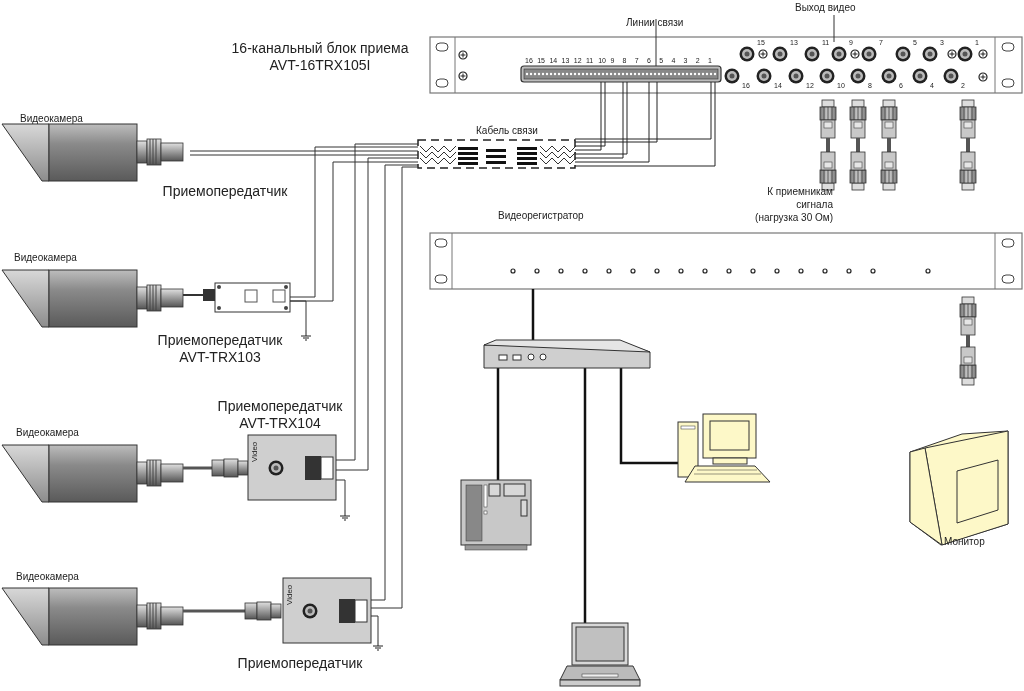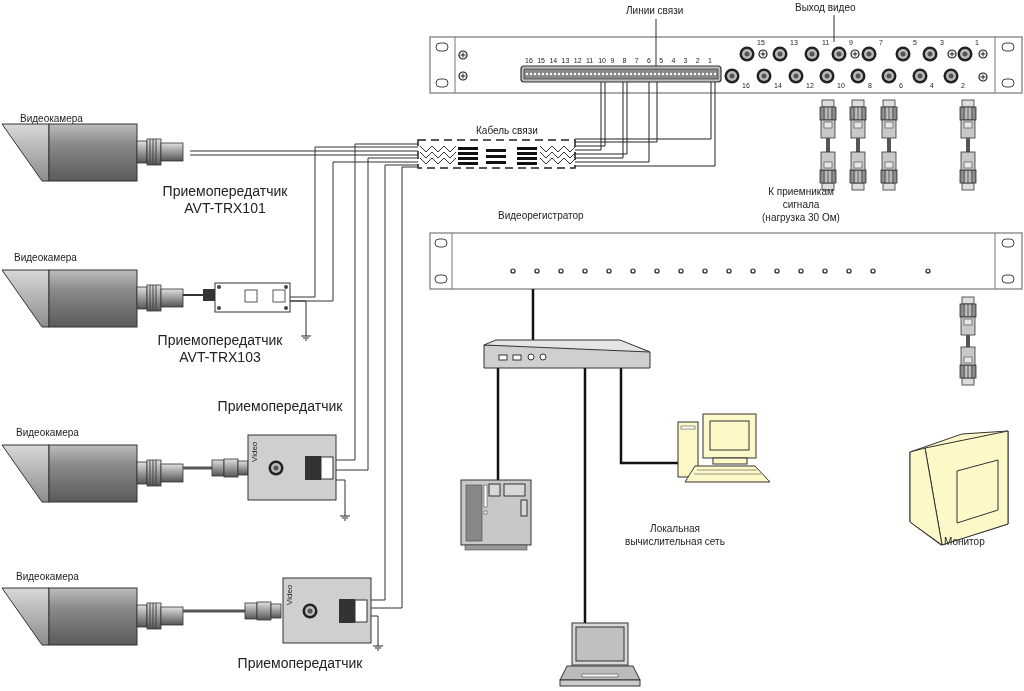--- a/index.html
+++ b/index.html
@@ -372,21 +372,25 @@
   </g>
 
   <g>
     <polygon points="910,452 962,434 1008,431 1008,524 941,545 910,522" fill="#fdf8c8" stroke="#333"></polygon>
     <polygon points="925,448 1008,431 1008,524 942,545" fill="#fdf8c8" stroke="#333"></polygon>
     <polygon points="910,452 925,448 942,545 910,522" fill="#fdf8c8" stroke="#333"></polygon>
     <polygon points="957,471 998,460 998,510 957,523" fill="#fdf8c8" stroke="#333"></polygon>
   </g>
 </svg>
 
-<div class="lbl sm" style="left:626px;top:5px;">Линии связи</div>
+<div class="lbl lg" style="left:215px;top:40px;width:210px;">
+  <div>16-канальный блок приема</div>
+  <div>AVT-16TRX105I</div>
+</div>
+<div class="lbl sm" style="left:626px;top:17px;">Линии связи</div>
 <div class="lbl sm" style="left:795px;top:2px;">Выход видео</div>
 
 <div id="termNums">
       <div class="lbl" style="font-size: 7px; left: 525px; top: 57px;">16</div>
       <div class="lbl" style="font-size: 7px; left: 537.2px; top: 57px;">15</div>
       <div class="lbl" style="font-size: 7px; left: 549.4px; top: 57px;">14</div>
       <div class="lbl" style="font-size: 7px; left: 561.6px; top: 57px;">13</div>
       <div class="lbl" style="font-size: 7px; left: 573.8px; top: 57px;">12</div>
       <div class="lbl" style="font-size: 7px; left: 586px; top: 57px;">11</div>
       <div class="lbl" style="font-size: 7px; left: 598.2px; top: 57px;">10</div>
@@ -414,52 +418,48 @@
       <div class="lbl" style="font-size: 7px; left: 806px; top: 82px;">12</div>
       <div class="lbl" style="font-size: 7px; left: 837px; top: 82px;">10</div>
       <div class="lbl" style="font-size: 7px; left: 868px; top: 82px;">8</div>
       <div class="lbl" style="font-size: 7px; left: 899px; top: 82px;">6</div>
       <div class="lbl" style="font-size: 7px; left: 930px; top: 82px;">4</div>
       <div class="lbl" style="font-size: 7px; left: 961px; top: 82px;">2</div>
     </div>
 
 <div class="lbl sm" style="left:476px;top:125px;">Кабель связи</div>
 
-<div class="lbl sm ctr" style="left:753px;top:185px;width:96px;line-height:13px;">
+<div class="lbl sm ctr" style="left:737px;top:185px;width:96px;line-height:13px;text-align:right;">
   <div>К приемникам</div>
   <div>сигнала</div>
   <div>(нагрузка 30 Ом)</div>
 </div>
 
 <div class="lbl sm" style="left:498px;top:210px;text-align:right;">Видеорегистратор</div>
 
 <div class="lbl sm" style="left:20px;top:113px;">Видеокамера</div>
 <div class="lbl lg" style="left:140px;top:183px;width:170px;">
   <div>Приемопередатчик</div>
-  <div>AVT-TRX101</div>
 </div>
 
 <div class="lbl sm" style="left:14px;top:252px;">Видеокамера</div>
 <div class="lbl lg" style="left:135px;top:332px;width:170px;">
   <div>Приемопередатчик</div>
   <div>AVT-TRX103</div>
 </div>
 
 <div class="lbl sm" style="left:16px;top:427px;">Видеокамера</div>
 <div class="lbl lg" style="left:195px;top:398px;width:170px;">
   <div>Приемопередатчик</div>
+  <div>AVT-TRX104</div>
 </div>
 <div class="lbl" style="left:250px;top:462px;font-size:8px;transform:rotate(-90deg);transform-origin:left top;">Video</div>
 
 <div class="lbl sm" style="left:16px;top:571px;">Видеокамера</div>
 <div class="lbl lg" style="left:215px;top:655px;width:170px;">
   <div>Приемопередатчик</div>
 </div>
 <div class="lbl" style="left:285px;top:605px;font-size:8px;transform:rotate(-90deg);transform-origin:left top;">Video</div>
 
-<div class="lbl sm ctr" style="left:600px;top:522px;width:150px;line-height:13px;">
-  <div>Локальная</div>
-  <div>вычислительная сеть</div>
-</div>
 
 <div class="lbl sm" style="left:944px;top:536px;">Монитор</div>
 
 </div>
 
 </body></html>

